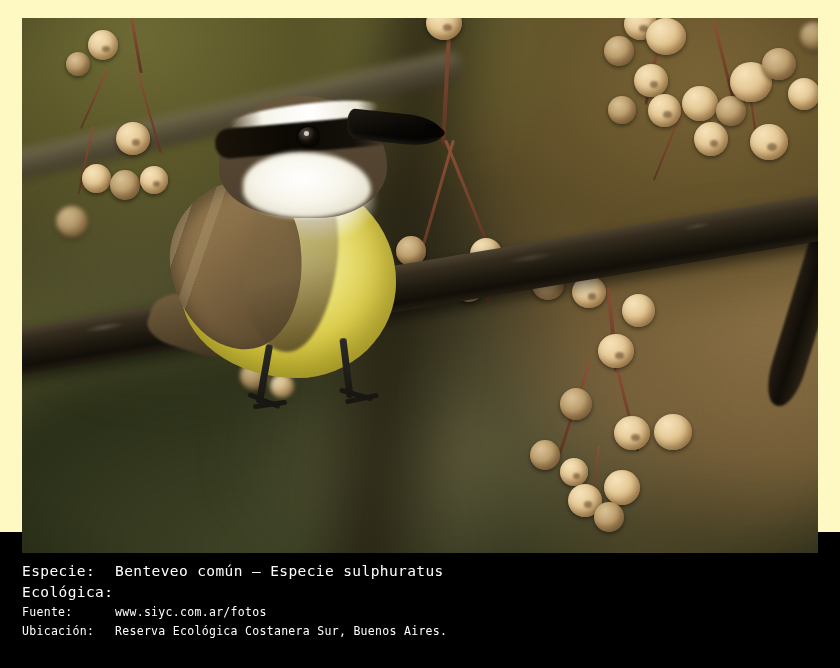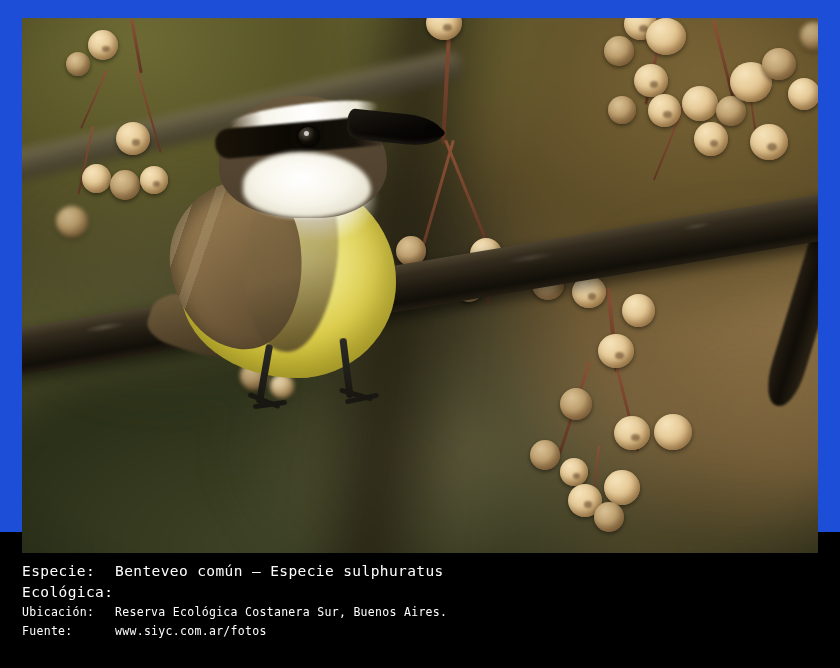--- a/index.html
+++ b/index.html
@@ -8,21 +8,21 @@
     width: 840px;
     height: 668px;
     background: #000;
     overflow: hidden;
   }
 
   #root {
     position: relative;
     width: 840px;
     height: 532px;
-    background: #1d4ed8;
+    background: #fef9c3;
     font-family: "DejaVu Sans Mono", "Liberation Mono", monospace;
   }
 
   
   .photo {
     position: absolute;
     left: 22px;
     top: 18px;
     width: 796px;
     height: 535px;
@@ -437,26 +437,26 @@
         <span class="lbl">Especie:</span>
         <span class="val">Benteveo común – Especie sulphuratus</span>
       </div>
 
       <div class="row big">
         <span class="lbl">Ecológica:</span>
       </div>
 
 
       <div class="row small">
+        <span class="lbl">Fuente:</span>
+        <span class="val">www.siyc.com.ar/fotos</span>
+      </div>
+
+      <div class="row small">
         <span class="lbl">Ubicación:</span>
         <span class="val">Reserva Ecológica Costanera Sur, Buenos Aires.</span>
       </div>
 
-      <div class="row small">
-        <span class="lbl">Fuente:</span>
-        <span class="val">www.siyc.com.ar/fotos</span>
-      </div>
-
     </div>
 
   </div>
 
 </div>
 
 </body></html>

